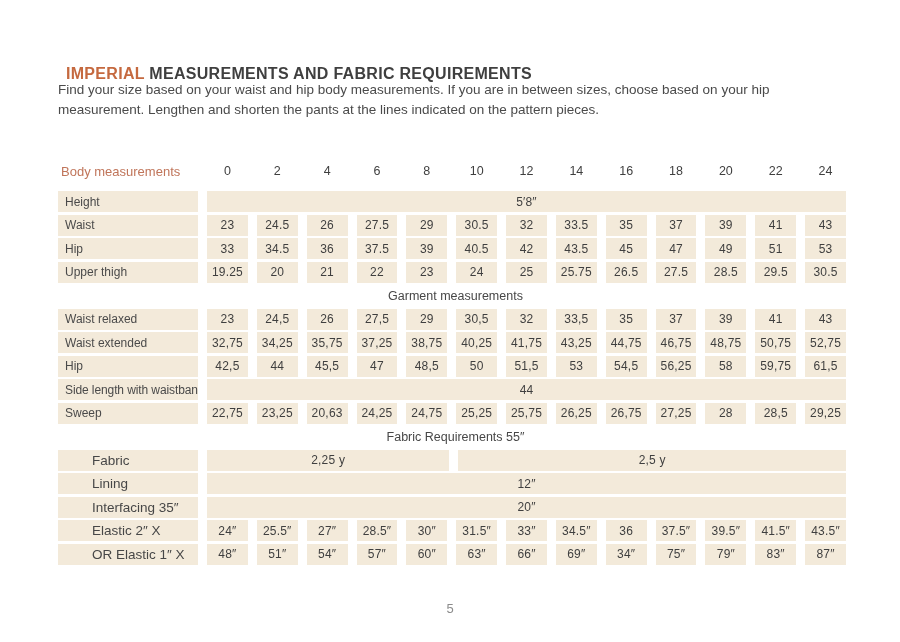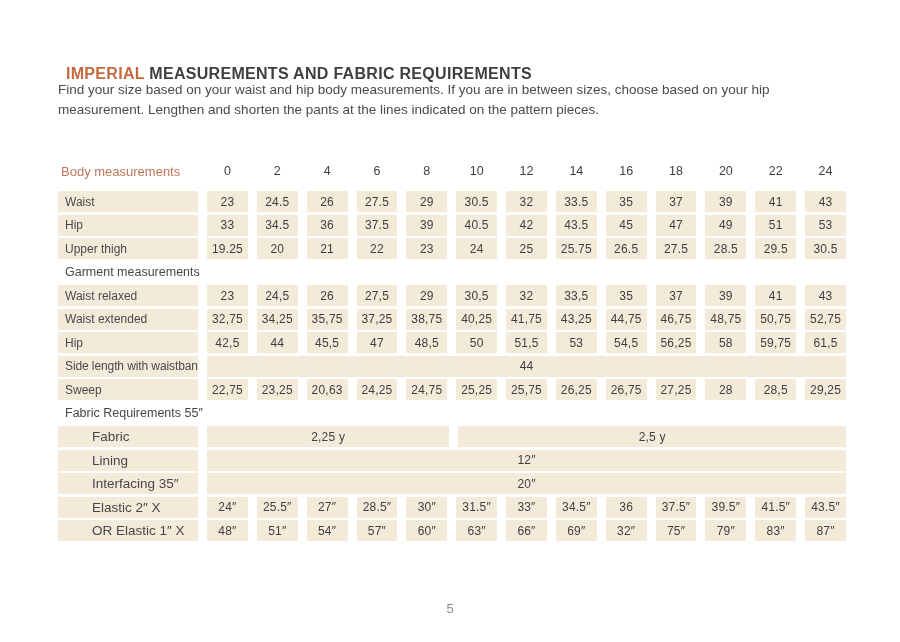--- a/index.html
+++ b/index.html
@@ -15,21 +15,21 @@
   .sheet{position:relative;width:900px;height:642px;background:#ffffff;overflow:hidden;}
 
   .title{position:absolute;left:58px;top:57px;margin:8px;font-size:16px;font-weight:700;
          letter-spacing:0.3px;color:var(--text-dark);white-space:pre;text-align:center;}
   .title .accent{color:var(--accent);}
 
   .intro{position:absolute;left:58px;top:80px;width:800px;margin:0;
          font-size:13.5px;line-height:19.5px;color:var(--text-mid);}
 
   .mtable{position:absolute;left:58px;top:160px;width:788px;}
-  .trow{display:flex;gap:9px;height:21px;margin-bottom:2.5px;}
+  .trow{display:flex;gap:9px;height:21px;margin-bottom:2.5px;justify-content:center;}
   .trow.thead{height:22px;margin-bottom:9px;}
   .cell{background:var(--cell-bg);box-sizing:border-box;display:flex;align-items:center;min-width:0;overflow:hidden;}
   .label{flex:0 0 140px;padding-left:7px;font-size:12px;color:var(--text-mid);white-space:nowrap;}
   .label.tight{font-size:12px;letter-spacing:-0.1px;}
   .big .label{font-size:13.5px;color:#474747;padding-left:34px;}
   .val{flex:1 1 0;justify-content:center;font-size:12px;color:var(--text-dark);letter-spacing:0.2px;}
   .hlabel{flex:0 0 140px;padding-left:3px;font-size:13px;color:var(--header-label);background:transparent;}
   .hsize{flex:1 1 0;justify-content:center;font-size:12.5px;color:var(--text-dark);background:transparent;}
   .trow.section .cell,.trow.section{background:transparent;}
   .section-label{display:flex;align-items:center;padding-left:7px;font-size:12.5px;color:#474747;}
@@ -58,20 +58,24 @@
         <div class="cell hsize">10</div>
         <div class="cell hsize">12</div>
         <div class="cell hsize">14</div>
         <div class="cell hsize">16</div>
         <div class="cell hsize">18</div>
         <div class="cell hsize">20</div>
         <div class="cell hsize">22</div>
         <div class="cell hsize">24</div>
       </div>
 
+  <div class="trow">
+        <div class="cell label">Height</div>
+        <div class="cell val" style="flex: 13 1 0px;">5′8″</div>
+      </div>
       <div class="trow">
         <div class="cell label">Waist</div>
         <div class="cell val">23</div>
         <div class="cell val">24.5</div>
         <div class="cell val">26</div>
         <div class="cell val">27.5</div>
         <div class="cell val">29</div>
         <div class="cell val">30.5</div>
         <div class="cell val">32</div>
         <div class="cell val">33.5</div>
@@ -219,21 +223,21 @@
       <div class="trow big">
         <div class="cell label">OR Elastic 1″  X</div>
         <div class="cell val">48″</div>
         <div class="cell val">51″</div>
         <div class="cell val">54″</div>
         <div class="cell val">57″</div>
         <div class="cell val">60″</div>
         <div class="cell val">63″</div>
         <div class="cell val">66″</div>
         <div class="cell val">69″</div>
-        <div class="cell val">32″</div>
+        <div class="cell val">34″</div>
         <div class="cell val">75″</div>
         <div class="cell val">79″</div>
         <div class="cell val">83″</div>
         <div class="cell val">87″</div>
       </div>
     </div>
 
   <div class="pagenum">5</div>
 
 </div>

